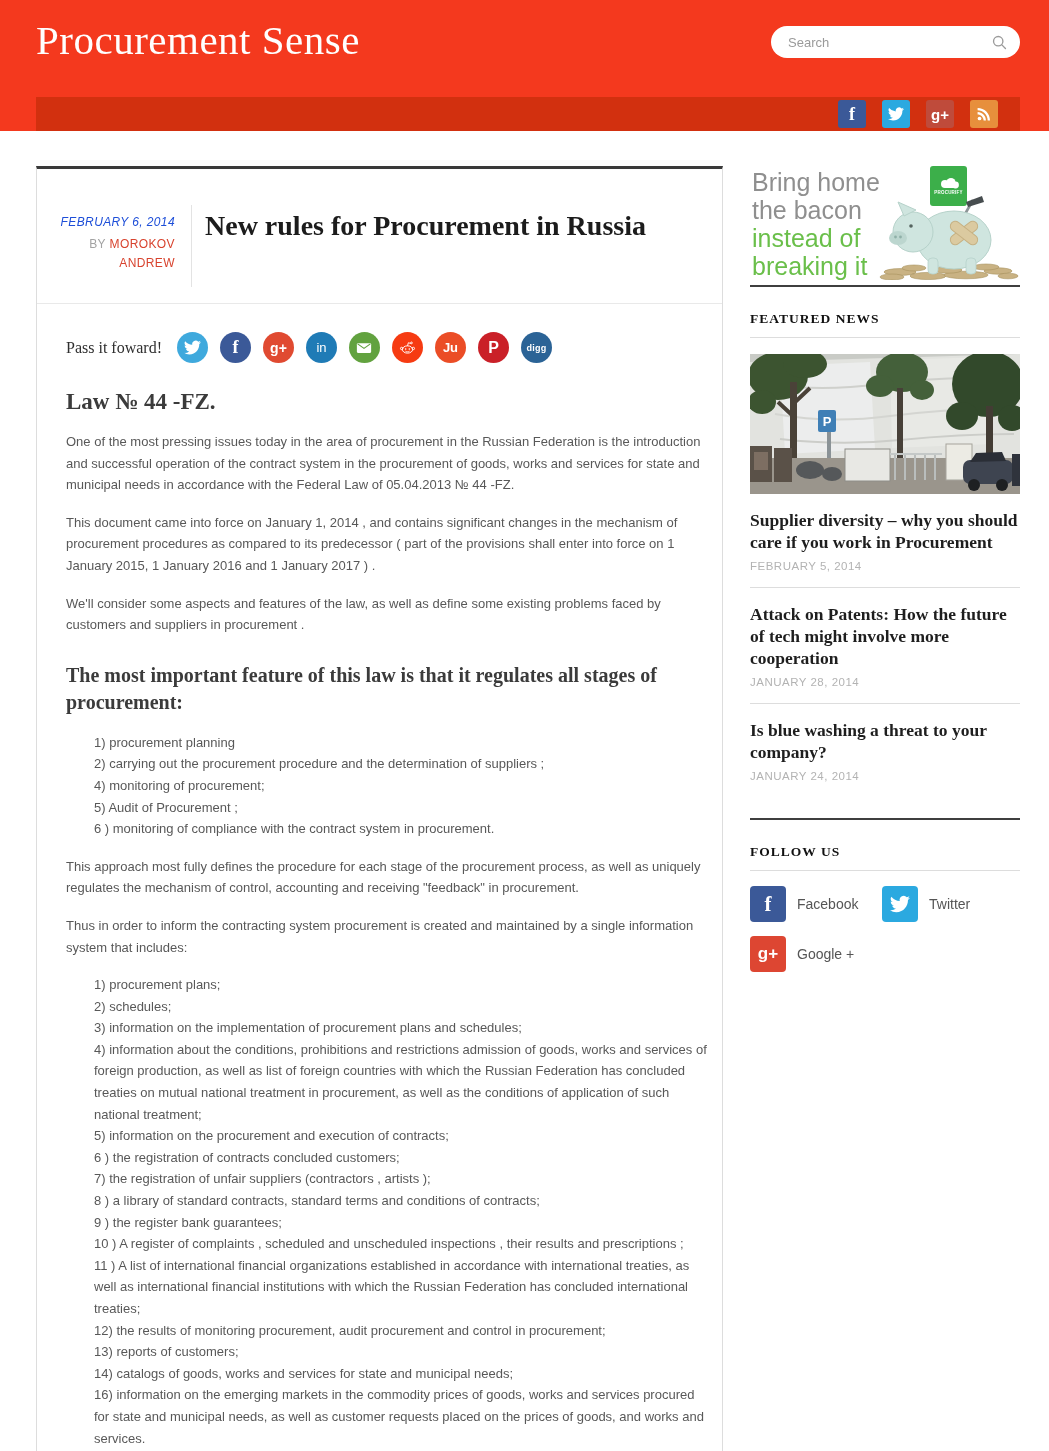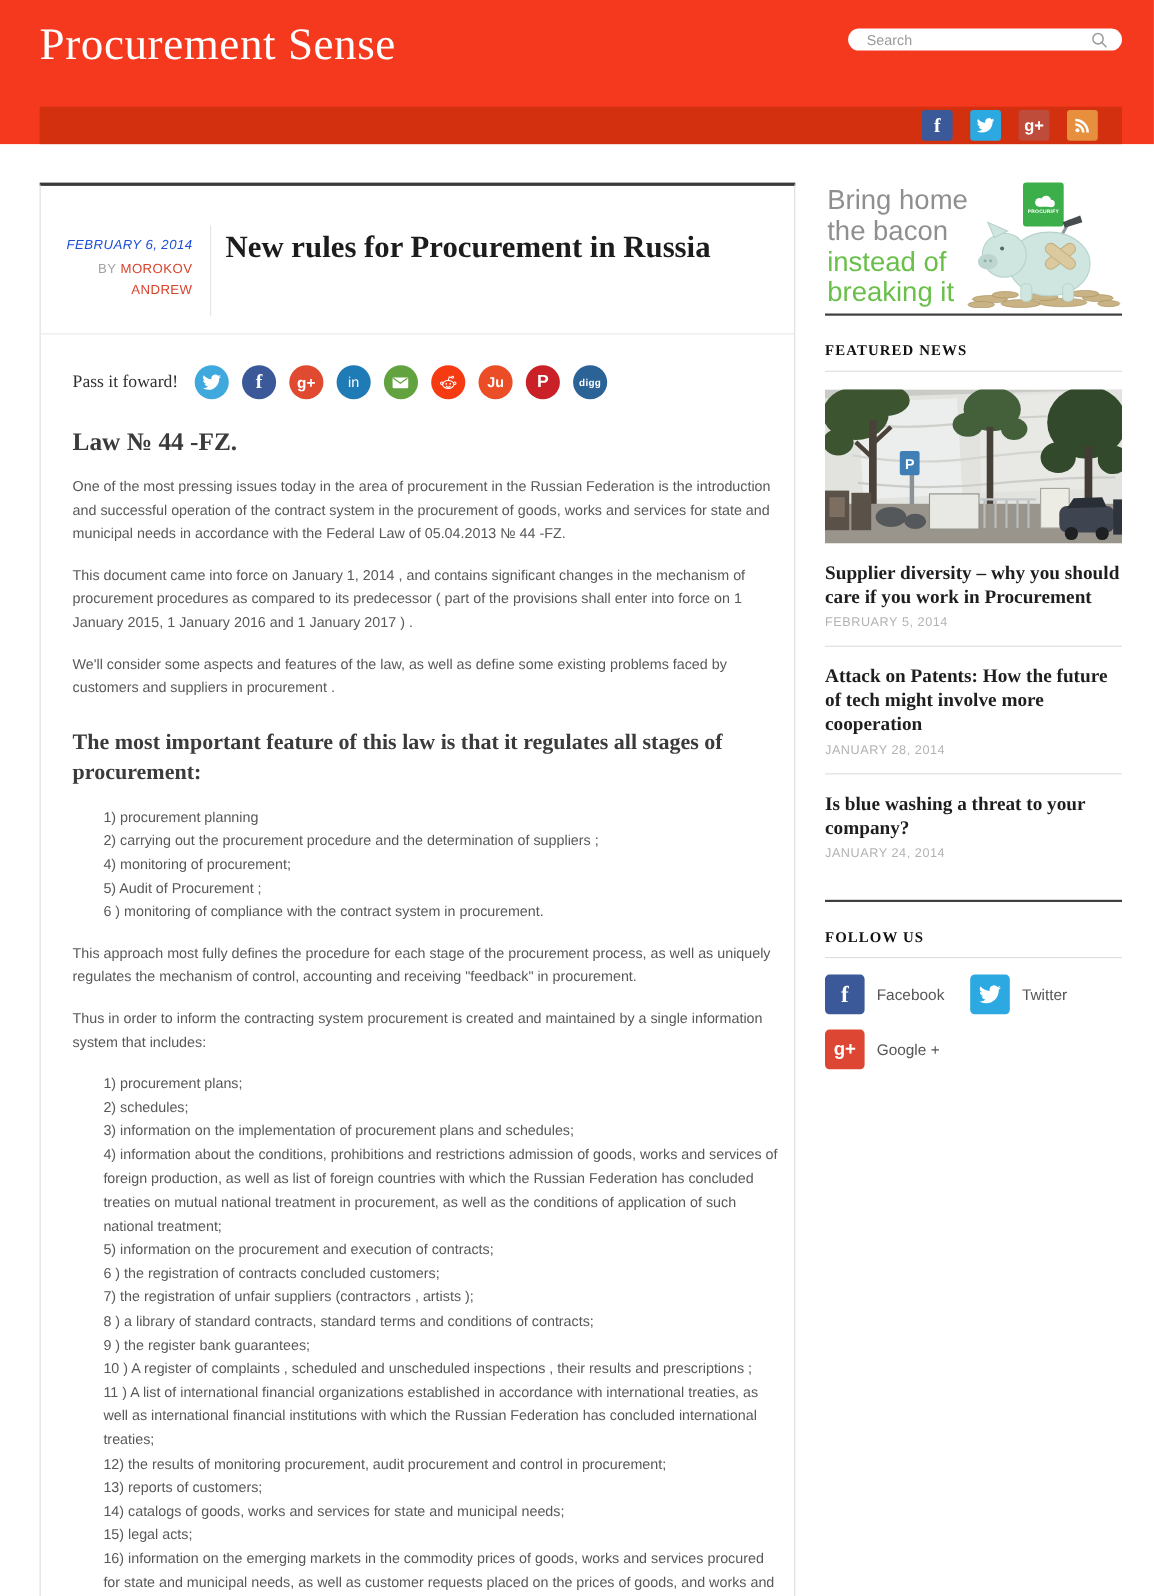--- a/index.html
+++ b/index.html
@@ -8,21 +8,21 @@
     font-family:"Liberation Sans", sans-serif;position:relative;
   }
   
   .site-header{position:relative;height:131px;background:#f4391e;}
   .site-title{
     position:absolute;left:36px;top:16px;margin:0;
     font-family:"Liberation Serif", serif;font-weight:400;
     font-size:41px;color:#fff;letter-spacing:0.5px;cursor:pointer;
   }
   .search-box{
-    position:absolute;left:771px;top:26px;width:249px;height:20px;
+    position:absolute;left:771px;top:26px;width:249px;height:32px;
     background:#fff;border-radius:17px;display:flex;align-items:center;
     box-sizing:border-box;padding:0 12px 0 15px;
   }
   .search-box input{
     flex:1;border:none;outline:none;background:transparent;
     font-family:"Liberation Sans", sans-serif;font-size:13px;color:#666;min-width:0;
   }
   .search-box input::placeholder{
     color:#9a9a9a;
     text-decoration:underline;text-decoration-style:wavy;
@@ -242,21 +242,20 @@
       <li>5) information on the procurement and execution of contracts;</li>
       <li>6 ) the registration of contracts concluded customers;</li>
       <li>7) the registration of unfair suppliers (contractors , artists );</li>
       <li>8 ) a library of standard contracts, standard terms and conditions of contracts;</li>
       <li>9 ) the register bank guarantees;</li>
       <li>10 ) A register of complaints , scheduled and unscheduled inspections , their results and prescriptions ;</li>
       <li>11 ) A list of international financial organizations established in accordance with international treaties, as well as international financial institutions with which the Russian Federation has concluded international treaties;</li>
       <li>12) the results of monitoring procurement, audit procurement and control in procurement;</li>
       <li>13) reports of customers;</li>
       <li>14) catalogs of goods, works and services for state and municipal needs;</li>
-      <li>15) legal acts;</li>
       <li>16) information on the emerging markets in the commodity prices of goods, works and services procured for state and municipal needs, as well as customer requests placed on the prices of goods, and works and services.</li>
     </ul>
   </main>
 
   <aside class="sidebar">
 
     <div class="ad">
       <div class="ad-text">
         <div>Bring home</div>
         <div>the bacon</div>

